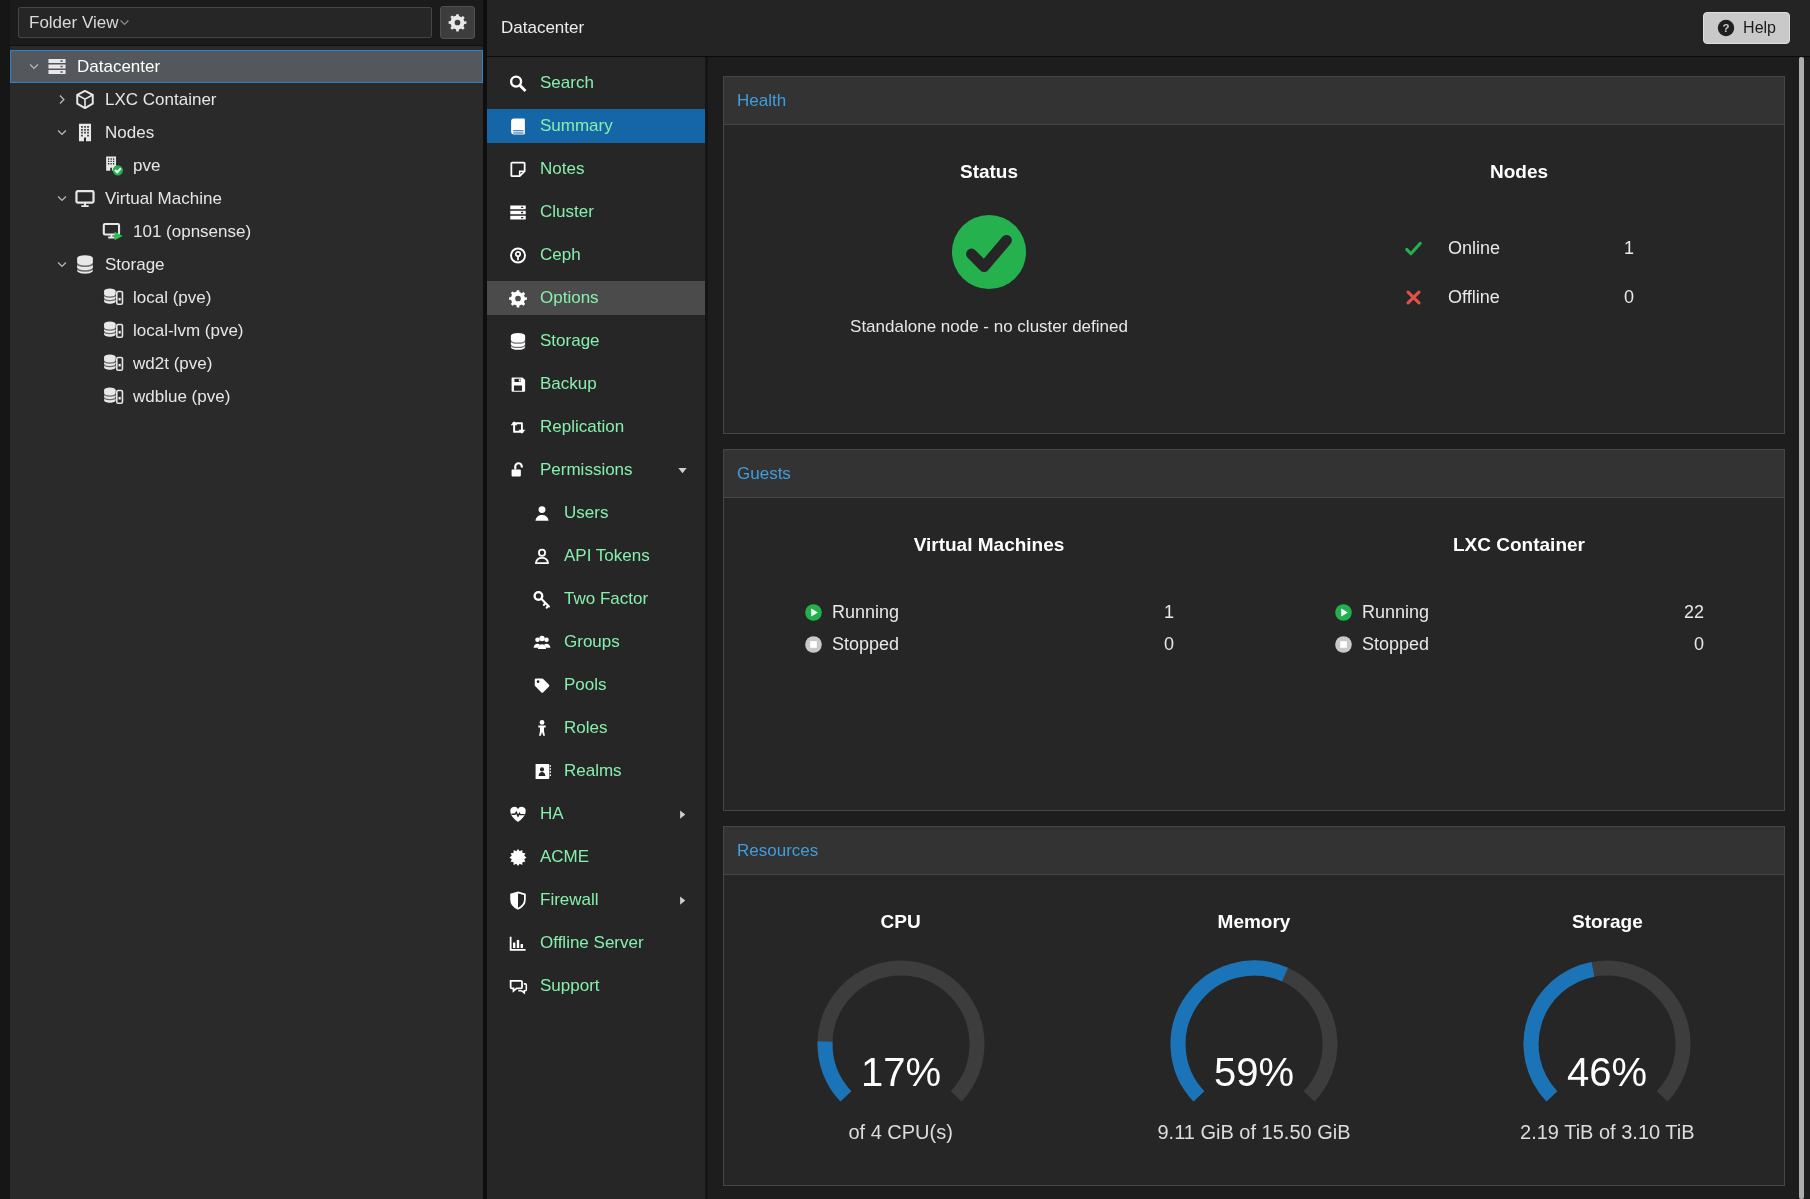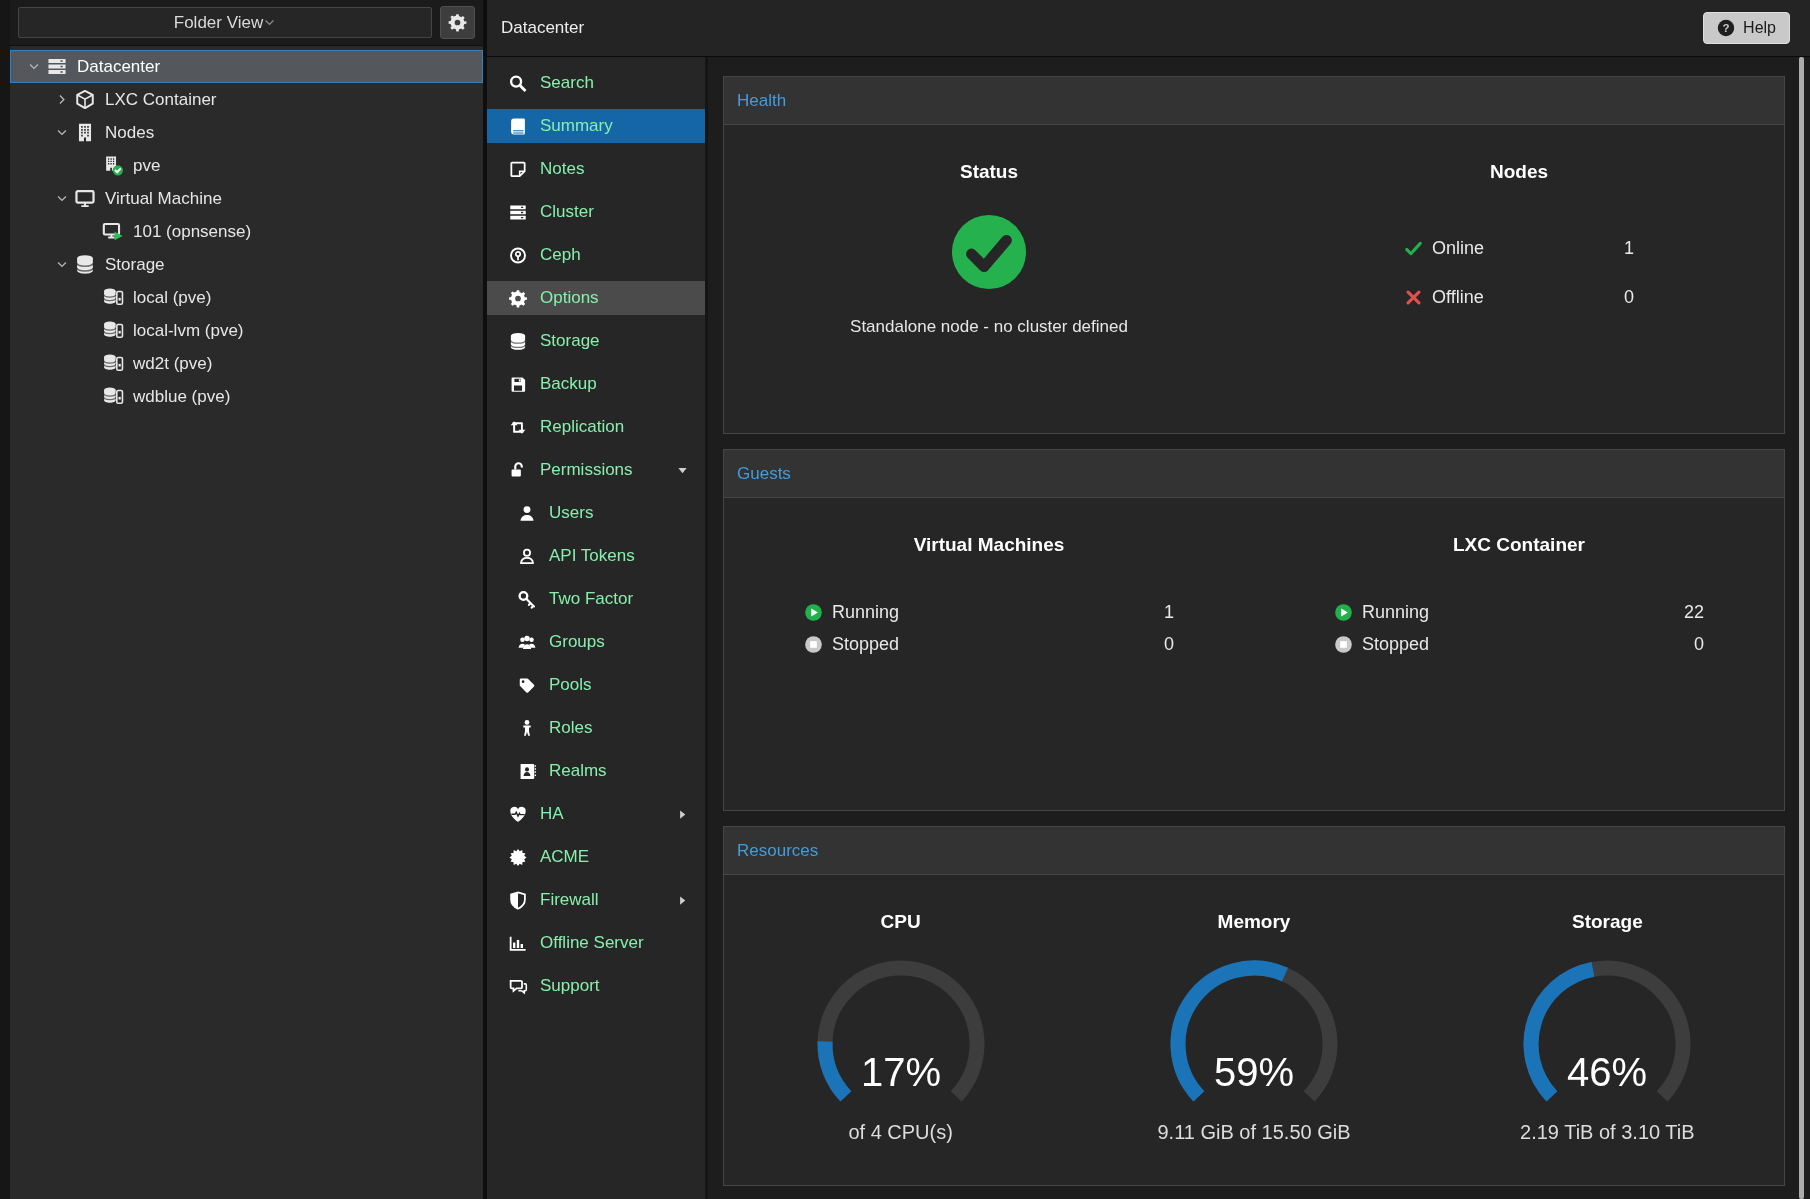--- a/index.html
+++ b/index.html
@@ -7,21 +7,21 @@
   body { width:1810px; height:1199px; overflow:hidden;
          font-family:"Liberation Sans", sans-serif; color:#e8e8e8; font-size:17px; }
   .app { display:flex; width:1810px; height:1199px; background:#1d1d1d; }
 
   
   .left { width:487px; background:#2a2a2b; border-left:10px solid #161616;
           border-right:4px solid #0e0e0e; display:flex; flex-direction:column; }
   .tree-toolbar { height:46px; background:#1b1b1b; display:flex; align-items:center;
                   padding:0 8px; gap:8px; border-bottom:1px solid #101010; }
   .combo { flex:1; height:31px; background:#262626; border:1px solid #454545; border-radius:2px;
-           display:flex; align-items:center; justify-content:center; padding:0 10px;
+           display:flex; align-items:center; justify-content:flex-start; padding:0 10px;
            color:#d9d9d9; cursor:pointer; }
   .combo .cchev { width:13px; height:13px; color:#8a8a8a; }
   .gear-btn { width:35px; height:33px; background:#3d3d3d; border:1px solid #505050; border-radius:3px;
               display:flex; align-items:center; justify-content:center; color:#e8e8e8; cursor:pointer; }
   .gear-btn .icn { width:19px; height:19px; }
   .tree { padding-top:4px; }
   .tree-row { height:33px; display:flex; align-items:center;
               padding-left:calc(12px + var(--lvl) * 28px); cursor:pointer; color:#e6e6e6; }
   .tree-row.selected { background:#54585c; box-shadow:inset 0 0 0 1px #2e81c6; color:#fff; }
   .expander { width:24px; height:13px; color:#b5b5b5; flex:0 0 24px; }
@@ -37,42 +37,42 @@
   .help-btn { margin-left:auto; margin-right:8px; height:32px; background:#c9c9c9; color:#1b1b1b;
               border:1px solid #dedede; border-radius:4px; display:flex; align-items:center;
               gap:8px; padding:0 13px; font-size:16px; cursor:pointer; }
   .help-btn .icn { width:18px; height:18px; }
   .below { flex:1; display:flex; min-height:0; }
 
   
   .nav { width:221px; background:#262626; border-right:3px solid #151515; padding-top:9px; flex:0 0 221px; }
   .nav-item { height:34px; margin-bottom:9px; display:flex; align-items:center;
               padding-left:21px; position:relative; cursor:pointer; color:#86efac; }
-  .nav-item.indent { padding-left:30px; }
+  .nav-item.indent { padding-left:45px; }
   .nav-item.selected { background:#1566a7; }
   .nav-item.hover { background:#4b4b4b; }
   .nicon { width:20px; height:19px; margin-right:12px; flex:0 0 20px; display:flex;
            align-items:center; justify-content:center; color:#fff; }
   .caret { position:absolute; right:17px; width:11px; height:11px; color:#d0d0d0; }
 
   
   .content { flex:1; background:#1d1d1d; padding:19px 0 0 15px; position:relative; overflow:hidden; }
   .vscroll { position:absolute; right:6px; top:0; bottom:0; width:5px; background:#adadad; border-radius:2px; }
   .panel { width:1062px; border:1px solid #464646; margin-bottom:15px; background:#262626; }
   .panel-header { height:48px; background:#333333; border-bottom:1px solid #464646;
                   display:flex; align-items:center; padding:0 13px; color:#3f9edd; }
   .panel-body { background:#262626; }
   .body-health { height:308px; display:grid; grid-template-columns:1fr 1fr; }
   .body-guests { height:312px; display:grid; grid-template-columns:1fr 1fr; }
   .body-res    { height:310px; display:grid; grid-template-columns:1fr 1fr 1fr; }
   .sec-heading { font-size:19px; font-weight:bold; color:#fff; text-align:center; margin-top:36px; }
   .status-icon { width:78px; height:78px; margin:30px auto 0; }
   .status-msg  { text-align:center; margin-top:26px; color:#e6e6e6; }
   .node-rows { width:230px; margin:50px auto 0; }
-  .node-row  { display:flex; align-items:center; height:30px; margin-bottom:19px; font-size:18px; }
+  .node-row  { display:flex; align-items:center; height:30px; margin-bottom:19px; font-size:18px;gap:16px; }
   .row-icn   { width:19px; height:19px; margin-right:9px; flex:0 0 19px; }
   .row-val   { margin-left:auto; }
   .guest-rows { width:370px; margin:40px auto 0; }
   .guest-row  { display:flex; align-items:center; height:32px; font-size:18px; }
   .res-col .gauge { width:210px; height:150px; margin:26px auto 0; }
   .gauge-sub { text-align:center; margin-top:12px; font-size:20px; color:#dddddd; }
 </style>
 </head>
 <body>
 

